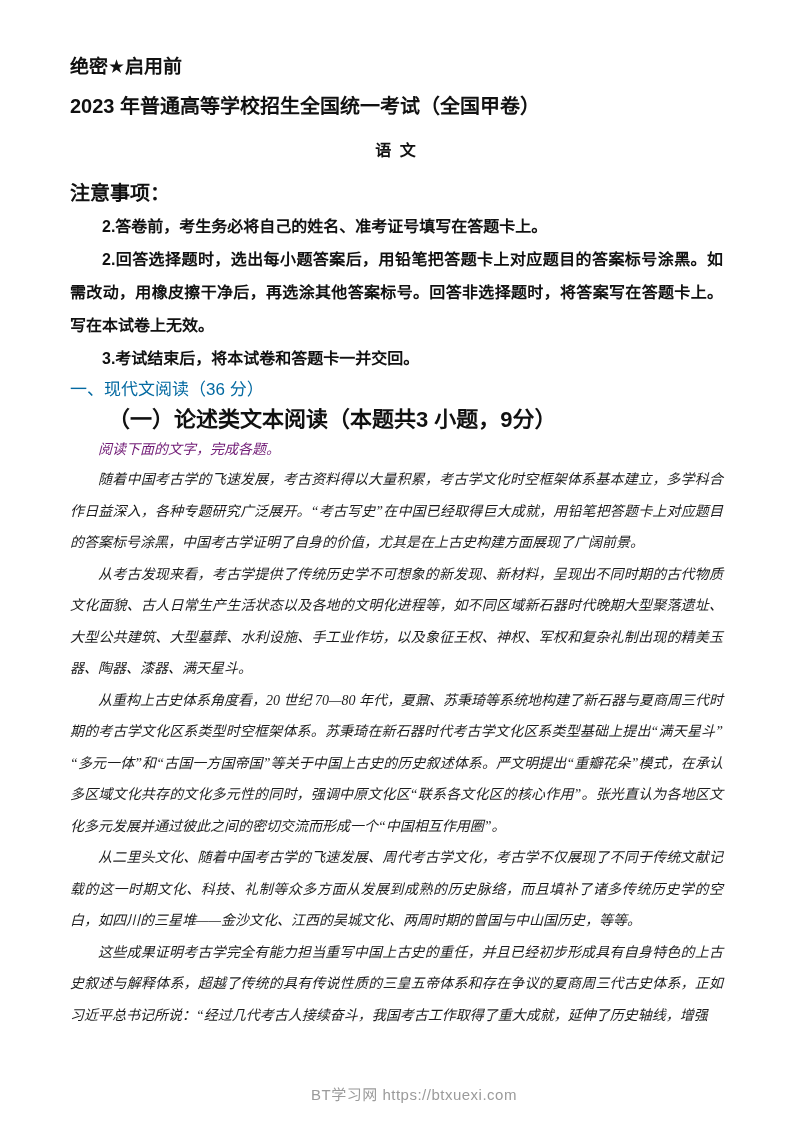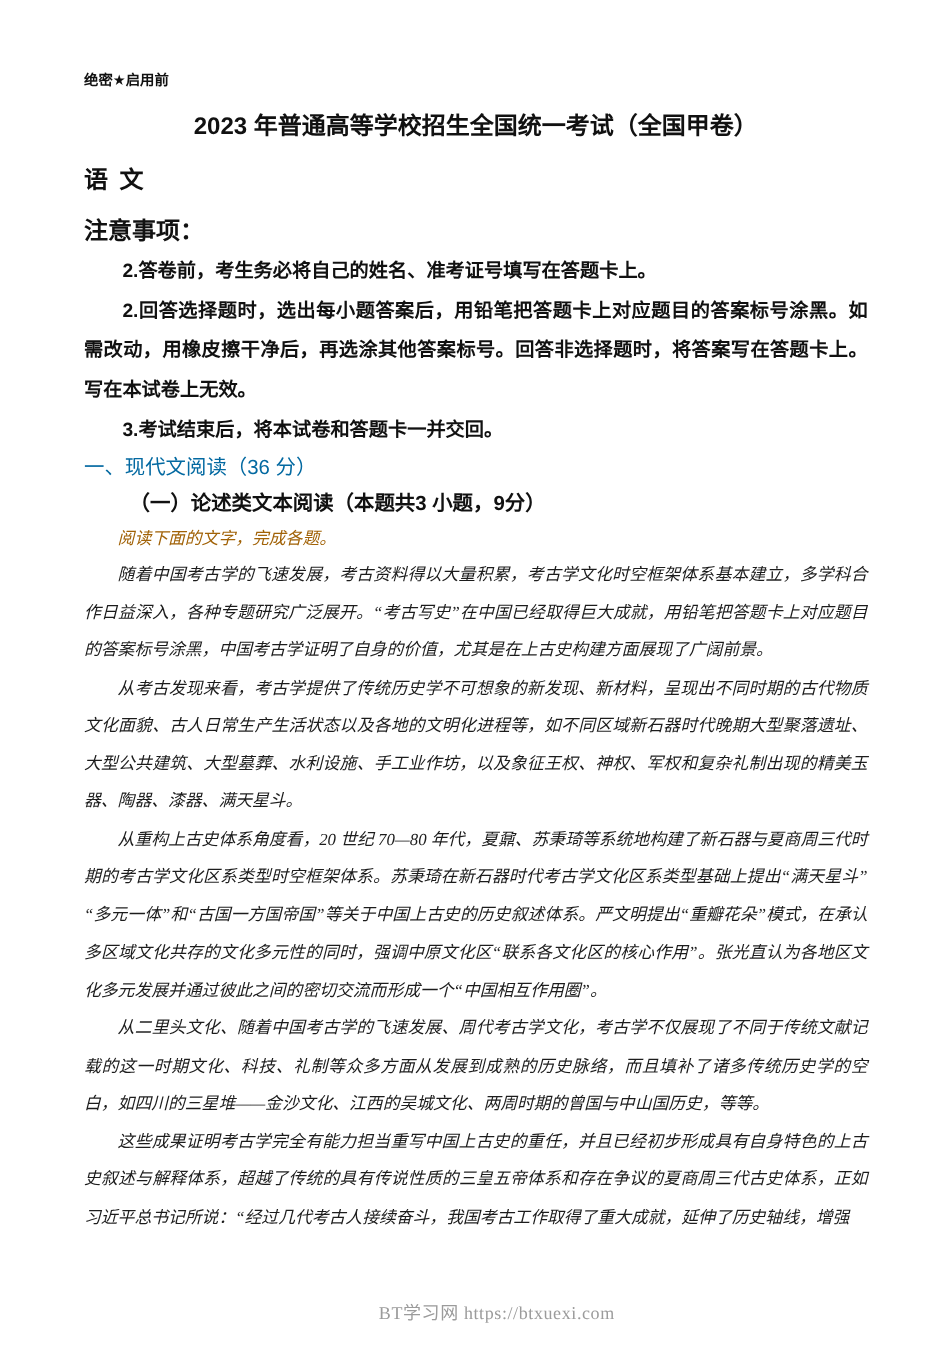--- a/index.html
+++ b/index.html
@@ -15,38 +15,38 @@
     background: #ffffff;
     box-sizing: border-box;
     padding: 55px 70px 0 70px;
     overflow: hidden;
     color: #111111;
     font-family: "Liberation Serif", "DejaVu Serif", serif;
   }
   .secret {
     font-family: "Liberation Sans", "DejaVu Sans", sans-serif;
     font-weight: bold;
-    font-size: 12px;
+    font-size: 19px;
     line-height: 24px;
     color: #111111;
   }
   .title {
     margin: 12px 0 0 0;
-    text-align: center;
     font-family: "Liberation Sans", "DejaVu Sans", sans-serif;
     font-weight: bold;
     font-size: 20px;
     line-height: 30px;
     color: #111111;
   }
   .subject {
     margin: 16px 0 0 0;
+    text-align: center;
     font-family: "Liberation Sans", "DejaVu Sans", sans-serif;
     font-weight: bold;
-    font-size: 20px;
+    font-size: 16px;
     line-height: 28px;
     letter-spacing: 2px;
     color: #111111;
   }
   .notice-heading {
     margin-top: 12px;
     font-family: "Liberation Sans", "DejaVu Sans", sans-serif;
     font-weight: bold;
     font-size: 20px;
     line-height: 33px;
@@ -67,50 +67,50 @@
     font-family: "Liberation Sans", "DejaVu Sans", sans-serif;
     font-weight: normal;
     font-size: 17px;
     line-height: 30px;
     color: #0369a1;
   }
   .subsection-heading {
     margin: 0 0 0 38px;
     font-family: "Liberation Sans", "DejaVu Sans", sans-serif;
     font-weight: bold;
-    font-size: 17px;
+    font-size: 22px;
     line-height: 30px;
     color: #111111;
   }
   .instruction {
     margin: 0;
     font-family: "Liberation Serif", "DejaVu Serif", serif;
     font-style: italic;
     font-size: 14px;
     line-height: 29px;
     text-indent: 2em;
-    color: #a16207;
+    color: #701a75;
   }
   .passage p {
     margin: 0;
     font-family: "Liberation Serif", "DejaVu Serif", serif;
     font-style: italic;
     font-size: 14px;
     line-height: 31.5px;
     text-indent: 2em;
     text-align: justify;
     color: #1c1c1c;
   }
   .footer-watermark {
     position: absolute;
     left: 0;
     right: 0;
     bottom: 18px;
     text-align: center;
-    font-family: Liberation Serif, serif;
+    font-family: Liberation Sans, sans-serif;
     font-size: 15px;
     color: #9b9b9b;
     letter-spacing: 0.5px;
     padding-left: 35px;
   }
 </style>
 </head>
 <body>
 
 <div class="page">

